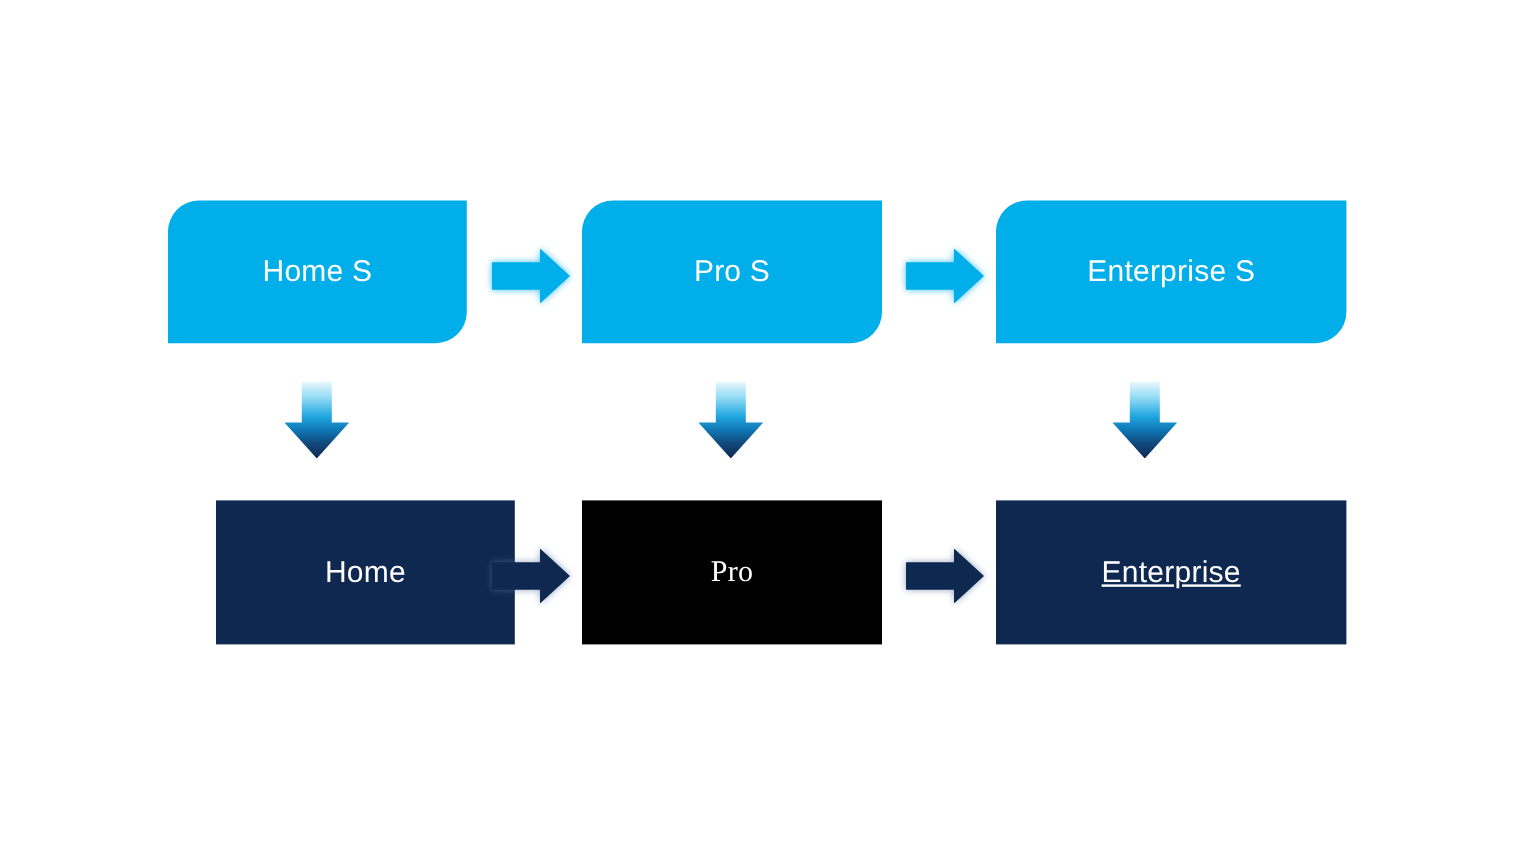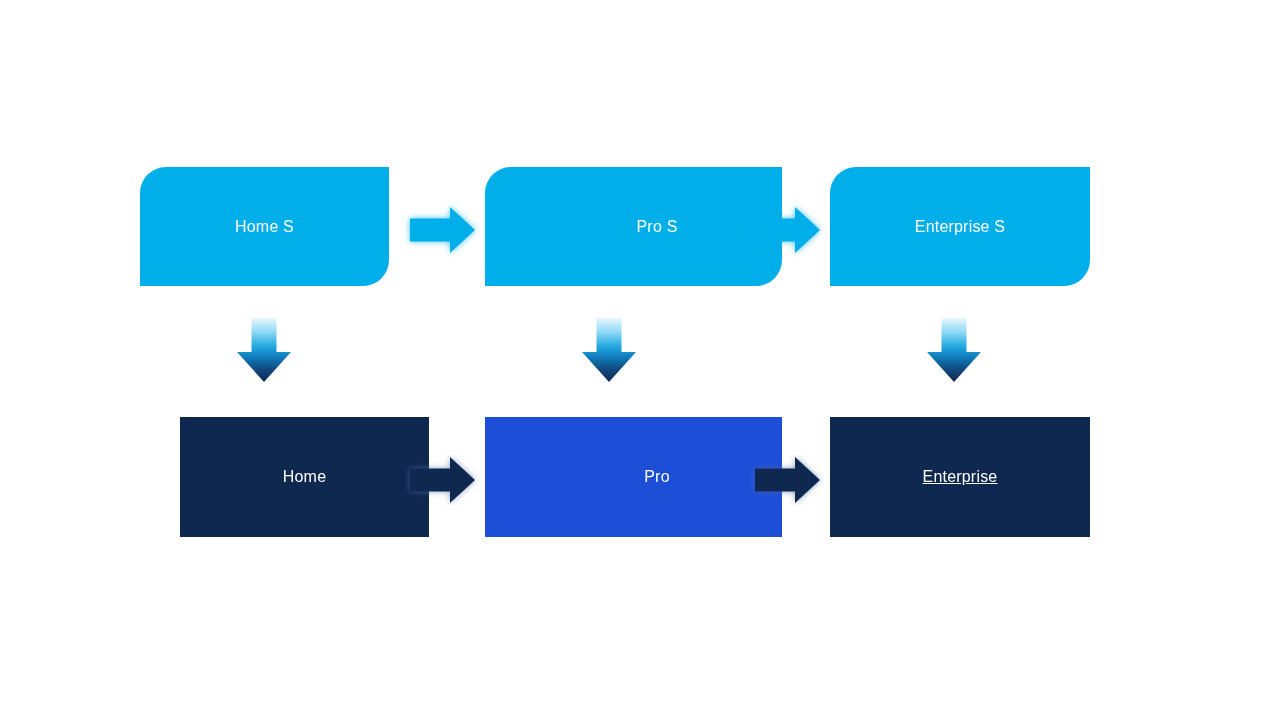--- a/index.html
+++ b/index.html
@@ -15,28 +15,28 @@
     background: #ffffff;
     overflow: hidden;
   }
   
   .node {
     position: absolute;
     display: flex;
     align-items: center;
     justify-content: center;
     color: #ffffff;
-    font-size: 16px;
+    font-size: 25px;
     letter-spacing: 0.2px;
   }
   .row-top { top: 167px; height: 119px; }
   .row-bot { top: 417px; height: 120px; }
   .col1 { left: 140px; width: 249px; }
-  .col2 { left: 485px; width: 250px; padding-left: 47px; }
-  .col3 { left: 830px; width: 260px; }
+  .col2 { left: 485px; width: 250px; }
+  .col3 { left: 830px; width: 292px; }
   .node.rounded { border-radius: 26px 0 26px 0; }
 
   
   .arrow { position: absolute; line-height: 0; }
   .ar { width: 65px; height: 46px; }
   .ar.rtop { top: 207px; }
   .ar.rbot { top: 457px; }
   .ar.g1 { left: 410px; }
   .ar.g2 { left: 755px; }
   .ar.glow-cyan svg { filter: drop-shadow(0 0 3px rgba(0,174,234,0.75)); }
@@ -100,21 +100,21 @@
   </div>
   <div class="arrow ad d3">
     <svg viewBox="0 0 54 64" width="54" height="64" aria-hidden="true">
       <polygon points="14.5,0 39.5,0 39.5,34 54,34 27,64 0,34 14.5,34" fill="url(#downGrad)"></polygon>
     </svg>
   </div>
 
   <div class="node row-bot col1" style="background-color: rgb(15, 40, 80); margin-left: 40px;">
     <span>Home</span>
   </div>
-  <div class="node row-bot col2" style="background-color: #1d4ed8;">
+  <div class="node row-bot col2" style="background-color: #000000; font-family: Liberation Serif, serif;">
     <span>Pro</span>
   </div>
   <div class="node row-bot col3" style="background-color: rgb(15, 40, 80); text-decoration: underline;">
     <span>Enterprise</span>
   </div>
 
   <div class="arrow ar rbot g1 glow-navy">
     <svg viewBox="0 0 65 46" width="65" height="46" aria-hidden="true">
       <polygon points="0,11.5 40,11.5 40,0 65,23 40,46 40,34.5 0,34.5" fill="#0F2850"></polygon>
     </svg>

